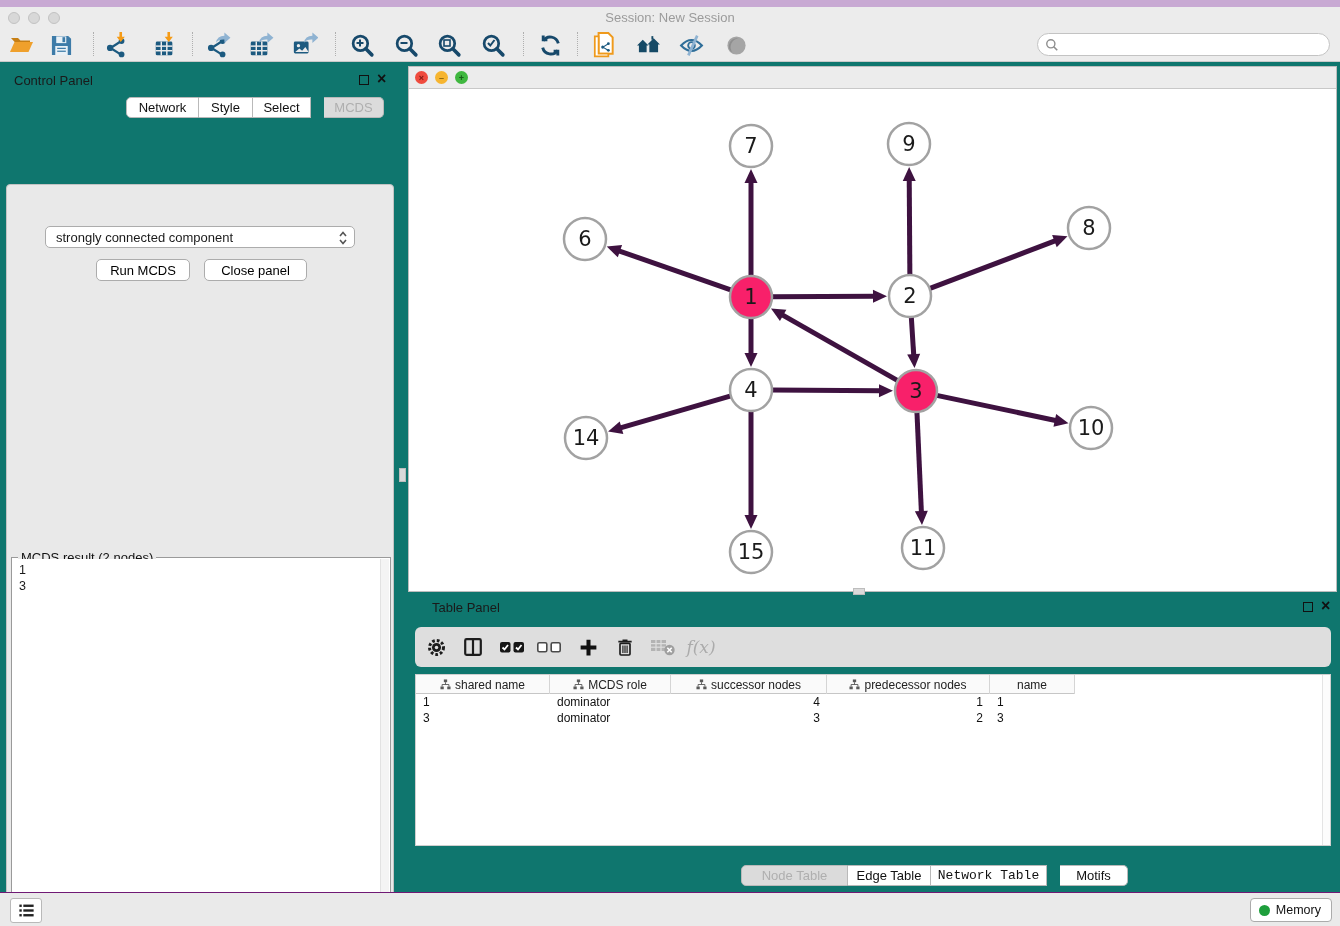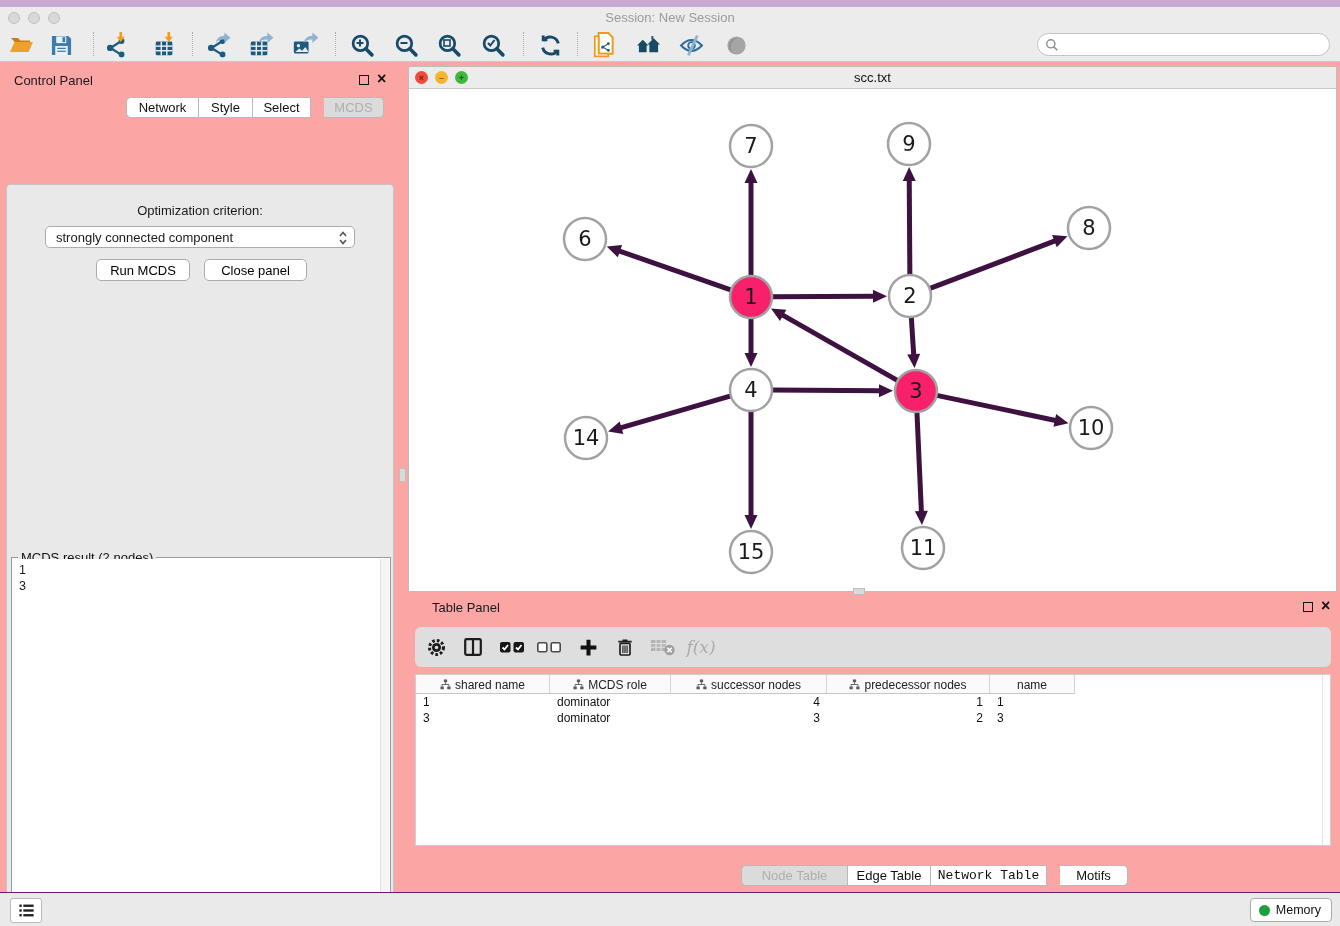--- a/index.html
+++ b/index.html
@@ -1,19 +1,19 @@
 <!DOCTYPE html>
 <html><head>
 <meta charset="utf-8">
 <style>
   * { margin:0; padding:0; box-sizing:border-box; }
   html,body { background:#888; }
   .app {
     position:relative; width:1340px; height:926px; overflow:hidden;
-    background:#fca5a5; font-family:"Liberation Sans", sans-serif; color:#1a1a1a;
+    background:#0f766e; font-family:"Liberation Sans", sans-serif; color:#1a1a1a;
   }
   
   .desktop-strip { position:absolute; left:0; top:0; width:100%; height:7px; background:#C8A9D3; }
   .titlebar { position:absolute; left:0; top:7px; width:100%; height:21px; background:#ECECEC; }
   .traffic { position:absolute; top:5px; width:12px; height:12px; border-radius:50%;
              background:#D8D8D8; border:1px solid #C2C2C2; }
   .win-title { position:absolute; left:0; right:0; top:3px; text-align:center;
                font-size:13px; color:#9B9B9B; }
   
   .toolbar { position:absolute; left:0; top:28px; width:100%; height:34px; background:#ECECEC;
@@ -345,21 +345,20 @@
     <div style="position:absolute;left:14px;top:7px" class="panel-title">Control Panel</div>
     <div style="position:absolute;left:359px;top:9px" class="mini-float"></div>
     <div style="position:absolute;left:377px;top:8px" class="mini-close">×</div>
     <div class="tabs" id="cp-tabs" style="left:78px; top:31px">
         <div class="tab" style="width: 73px;">Network</div>
         <div class="tab" style="width: 54px;">Style</div>
         <div class="tab" style="width: 58px;">Select</div>
         <div class="tab active" style="width: 60px;">MCDS</div>
       </div>
     <div class="cp-box">
-      <div class="opt-label">Optimization criterion:</div>
       <div class="dropdown">
         <span>strongly connected component</span>
         <svg class="dd-stepper" width="10" height="16">
             <use href="#sym-stepper"></use>
           </svg>
       </div>
       <button class="btn" style="left:89px; top:74px; width:94px">Run MCDS</button>
       <button class="btn" style="left:197px; top:74px; width:103px">Close panel</button>
       <div class="result-fieldset">
         <div class="result-legend">MCDS result (2 nodes)</div>
@@ -370,21 +369,20 @@
         <div class="result-scroll"></div>
       </div>
     </div>
   </div>
 
   <div class="net-window">
     <div class="net-titlebar">
       <div class="tl" style="left:6px;  background:#EF4B3E; color:#7D1712">×</div>
       <div class="tl" style="left:26px; background:#F6B530; color:#8A650D">–</div>
       <div class="tl" style="left:46px; background:#3FB73F; color:#175F18">+</div>
-      <div class="net-title">scc.txt</div>
     </div>
     <div class="net-canvas">
       <svg id="graph-svg" width="927" height="502">
           <line x1="342" y1="188" x2="342" y2="92" stroke="#3E1240" stroke-width="5"></line>
           <polygon points="342,80 348.5,94 335.5,94" fill="#3E1240"></polygon>
           <line x1="323.1192891575921" y1="201.40312512735147" x2="209.04124397421378" y2="161.54453102713495" stroke="#3E1240" stroke-width="5"></line>
           <polygon points="197.71281746876906,157.5864061035458 213.07329939206534,156.06798749061724 208.7853307248438,168.34044953818236" fill="#3E1240"></polygon>
           <line x1="361.999604457761" y1="207.87421632416502" x2="466.0006921989183" y2="207.2201214327112" stroke="#3E1240" stroke-width="5"></line>
           <polygon points="478.0004548735749,207.14465122721023 464.04161144778857,213.73257124906704 463.9598520584958,200.7328283515224" fill="#3E1240"></polygon>
           <line x1="342" y1="228" x2="342" y2="266" stroke="#3E1240" stroke-width="5"></line>

